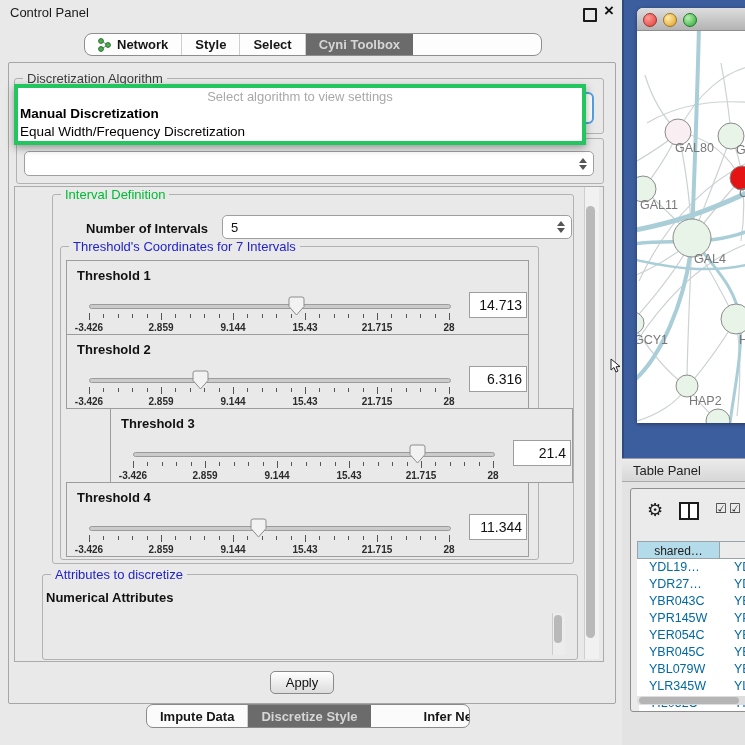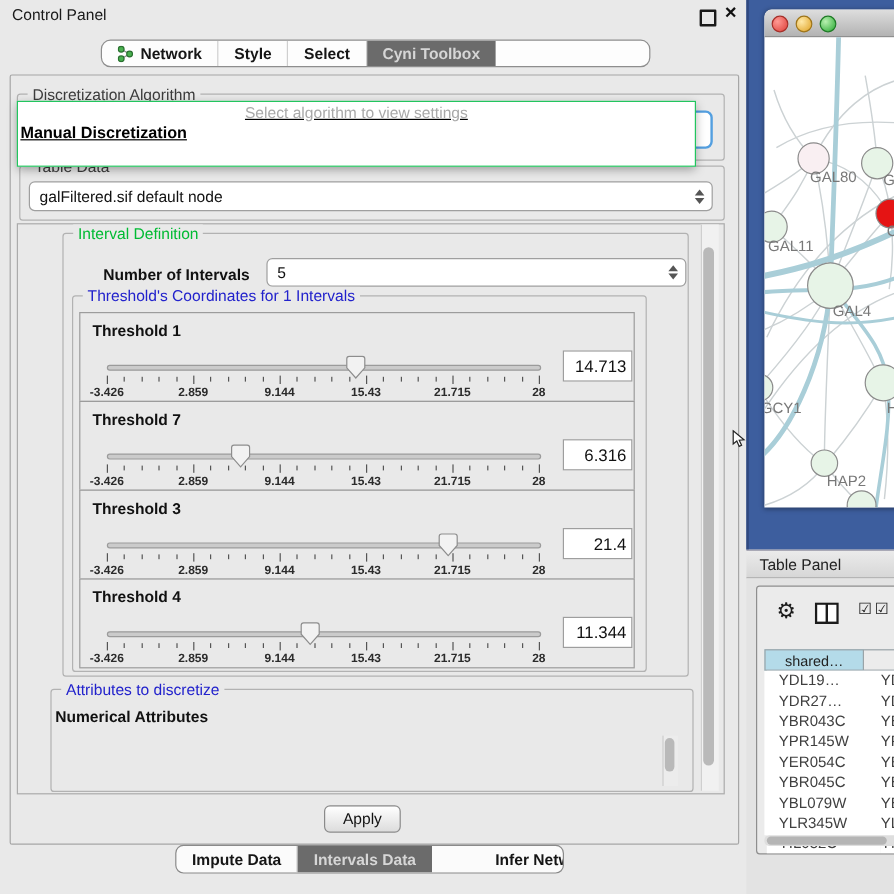--- a/index.html
+++ b/index.html
@@ -27,22 +27,22 @@
   .legend.blue{color:#2222cc;}
   
   .combo{position:absolute;background:#fff;border:1px solid #9f9f9f;border-radius:5px;font-size:13px;color:#111;}
   .combo .val{position:absolute;left:8px;top:50%;transform:translateY(-50%);white-space:nowrap;}
   .stepper{position:absolute;right:6px;top:50%;transform:translateY(-50%);width:9px;height:12px;}
   .stepper:before,.stepper:after{content:"";position:absolute;left:1px;border-left:4px solid transparent;border-right:4px solid transparent;}
   .stepper:before{top:0;border-bottom:5px solid #555;}
   .stepper:after{bottom:0;border-top:5px solid #555;}
   
   #combo-peek{left:560px;top:92px;width:30px;height:28px;background:#fff;border:2px solid #539fe0;border-radius:6px;}
-  #popup{left:14px;top:84px;width:564px;height:53px;background:#fff;border:1px solid #22c55e;
-         box-shadow:0 3px 8px rgba(0,0,0,.35);z-index:5;text-decoration:underline;}
+  #popup{left:14px;top:84px;width:564px;height:53px;background:#fff;border:4px solid #22c55e;
+         box-shadow:0 3px 8px rgba(0,0,0,.35);z-index:5;}
   #popup .prompt{height:17px;text-align:center;font-size:13px;color:#a9a9a9;line-height:17px;}
   #popup .opt1{height:18px;font-size:13.5px;font-weight:700;color:#000;line-height:18px;padding-left:2px;}
   #popup .opt2{height:18px;font-size:13.5px;color:#000;line-height:18px;padding-left:2px;}
   
   #settings{left:14px;top:186px;width:588px;height:474px;border:1px solid #ababab;background:#e9e9e9;}
   #vscroll{left:584px;top:187px;width:14px;height:472px;background:#f1f1f1;border-left:1px solid #cfcfcf;}
   #vthumb{left:586px;top:206px;width:9px;height:432px;background:#b9b9b9;border-radius:5px;}
   
   .thr-box{position:absolute;left:66px;width:461px;height:73px;border:1px solid #9c9c9c;background:#e9e9e9;}
   .thr-label{position:absolute;left:10px;top:7px;font-size:13px;font-weight:700;color:#111;}
@@ -82,21 +82,21 @@
            border-top:1px solid #99a;border-bottom:1px solid #aaa;font-size:13px;color:#222;line-height:24px;padding-left:11px;box-sizing:border-box;}
   #tpbg{left:622px;top:482px;width:123px;height:263px;background:#e3e3e3;}
   #tablewin{left:630px;top:488px;width:130px;height:222px;background:#ebebeb;border:1px solid #8e8e8e;border-radius:3px;overflow:hidden;}
   #tp-toolbar{position:absolute;left:0;top:0;width:100%;height:52px;}
   .gear{position:absolute;left:16px;top:10px;font-family:"DejaVu Sans",sans-serif;font-size:18px;font-weight:700;color:#1c1c1c;}
   .colsicon{position:absolute;left:48px;top:13px;}
   .chk{position:absolute;top:12px;font-family:"DejaVu Sans",sans-serif;font-size:13px;color:#222;}
   .th{position:absolute;height:18px;font-size:12px;color:#222;text-align:center;line-height:18px;border:1px solid #9aa4a8;box-sizing:border-box;}
   .th.hl{background:#b4dbe9;}
   .th.plain{background:#ececec;border-left:none;}
-  .cell{position:absolute;height:17px;font-size:12.5px;color:#404040;line-height:17px;white-space:nowrap;background:#fff;}
+  .cell{position:absolute;height:17px;font-size:12.5px;color:#0369a1;line-height:17px;white-space:nowrap;background:#fff;}
   #tblbody{position:absolute;left:6px;top:70px;width:200px;height:137px;background:#fff;}
   #hscroll{position:absolute;left:6px;top:207px;width:118px;height:9px;background:#dedede;border-radius:4px;}
   #hthumb{position:absolute;left:8px;top:208px;width:100px;height:7px;background:#b5b5b5;border-radius:4px;}
   #cursor{left:610px;top:358px;z-index:9;}
 </style>
 </head>
 <body>
 
 <div id="cp" class="abs">
   <div id="cp-title" class="abs">Control Panel</div>
@@ -130,45 +130,45 @@
   <div id="mainpanel" class="abs"></div>
 
   <div class="tborder" style="left:14px;top:78px;width:588px;height:54px;">
     <span class="legend">Discretization Algorithm</span>
   </div>
   <div id="combo-peek" class="abs"></div>
 
   <div id="popup" class="abs">
     <div class="prompt">Select algorithm to view settings</div>
     <div class="opt1">Manual Discretization</div>
+    <div class="opt2">Equal Width/Frequency Discretization</div>
   </div>
 
   <div class="tborder" style="left:16px;top:138px;width:586px;height:44px;">
     <span class="legend">Table Data</span>
   </div>
   <div class="combo abs" style="left:24px;top:151px;width:568px;height:23px;">
-    <span class="val">galFiltered.sif default node</span>
     <span class="stepper"></span>
   </div>
 
   <div id="settings" class="abs"></div>
   <div id="vscroll" class="abs"></div>
   <div id="vthumb" class="abs"></div>
 
   <div class="tborder" style="left:52px;top:194px;width:520px;height:368px;">
     <span class="legend green">Interval Definition</span>
   </div>
   <div class="abs" style="left:86px;top:221px;font-size:13px;font-weight:700;color:#111;">Number of Intervals</div>
   <div class="combo abs" style="left:222px;top:215px;width:348px;height:22px;">
     <span class="val">5</span>
     <span class="stepper"></span>
   </div>
 
   <div class="tborder" style="left:60px;top:246px;width:477px;height:312px;">
-    <span class="legend blue">Threshold's Coordinates for 1 Intervals</span>
+    <span class="legend blue">Threshold's Coordinates for 7 Intervals</span>
   </div>
   <div class="abs" id="thresholds">
       <div class="thr-box" style="top: 260px;">
         <div class="thr-label">Threshold 1</div>
         <div class="track"></div>
         <div class="tickrow">
           <span class="tick major" style="left: 0px;"></span>
           <span class="tick minor" style="left: 14.4px;"></span>
           <span class="tick minor" style="left: 28.8px;"></span>
           <span class="tick minor" style="left: 43.2px;"></span>
@@ -202,21 +202,21 @@
           <span class="tlabel" style="left: 216px;">15.43</span>
           <span class="tlabel" style="left: 288px;">21.715</span>
           <span class="tlabel" style="left: 360px;">28</span>
         </div>
         <svg width="17" height="20" class="knob" style="left: 221.291px;">
           <path d="M3,1 h11 q2,0 2,2 v7.5 l-7.5,8.5 l-7.5,-8.5 v-7.5 q0,-2 2,-2 z" fill="#f2f2f2" stroke="#8d8d8d" stroke-width="1"></path>
         </svg>
         <div class="thr-value">14.713</div>
       </div>
       <div class="thr-box" style="top: 334px;">
-        <div class="thr-label">Threshold 7</div>
+        <div class="thr-label">Threshold 2</div>
         <div class="track"></div>
         <div class="tickrow">
           <span class="tick major" style="left: 0px;"></span>
           <span class="tick minor" style="left: 14.4px;"></span>
           <span class="tick minor" style="left: 28.8px;"></span>
           <span class="tick minor" style="left: 43.2px;"></span>
           <span class="tick minor" style="left: 57.6px;"></span>
           <span class="tick major" style="left: 72px;"></span>
           <span class="tick minor" style="left: 86.4px;"></span>
           <span class="tick minor" style="left: 100.8px;"></span>
@@ -245,21 +245,21 @@
           <span class="tlabel" style="left: 144px;">9.144</span>
           <span class="tlabel" style="left: 216px;">15.43</span>
           <span class="tlabel" style="left: 288px;">21.715</span>
           <span class="tlabel" style="left: 360px;">28</span>
         </div>
         <svg width="17" height="20" class="knob" style="left: 125.099px;">
           <path d="M3,1 h11 q2,0 2,2 v7.5 l-7.5,8.5 l-7.5,-8.5 v-7.5 q0,-2 2,-2 z" fill="#f2f2f2" stroke="#8d8d8d" stroke-width="1"></path>
         </svg>
         <div class="thr-value">6.316</div>
       </div>
-      <div class="thr-box" style="top: 408px;">
+      <div class="thr-box" style="top: 408px; margin-left: 44px;">
         <div class="thr-label">Threshold 3</div>
         <div class="track"></div>
         <div class="tickrow">
           <span class="tick major" style="left: 0px;"></span>
           <span class="tick minor" style="left: 14.4px;"></span>
           <span class="tick minor" style="left: 28.8px;"></span>
           <span class="tick minor" style="left: 43.2px;"></span>
           <span class="tick minor" style="left: 57.6px;"></span>
           <span class="tick major" style="left: 72px;"></span>
           <span class="tick minor" style="left: 86.4px;"></span>
@@ -349,21 +349,21 @@
   <div id="attrscroll" class="abs"></div>
   <div id="attrthumb" class="abs"></div>
 
   <div id="apply" class="abs">Apply</div>
 
   <div id="btabs" class="abs">
     <div class="seg" style="flex:1;">
         <span>Impute Data</span>
       </div>
     <div class="seg selected" style="flex:1.15;">
-        <span>Intervals Data</span>
+        <span>Discretize Style</span>
       </div>
     <div class="seg" style="flex:1.05;margin-left:40px;">
         <span>Infer Network</span>
       </div>
   </div>
 </div>
 
 <div id="desktop" class="abs"></div>
 
 <div id="netwin" class="abs">

